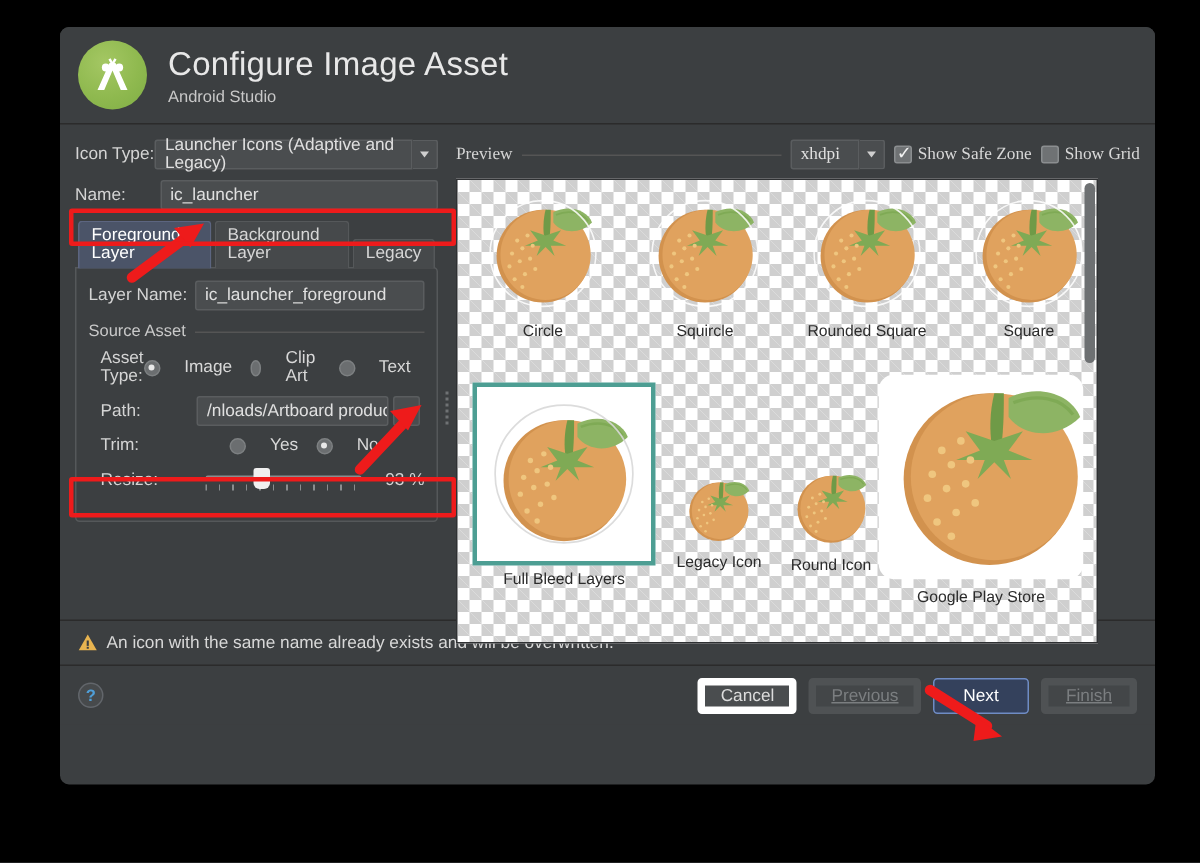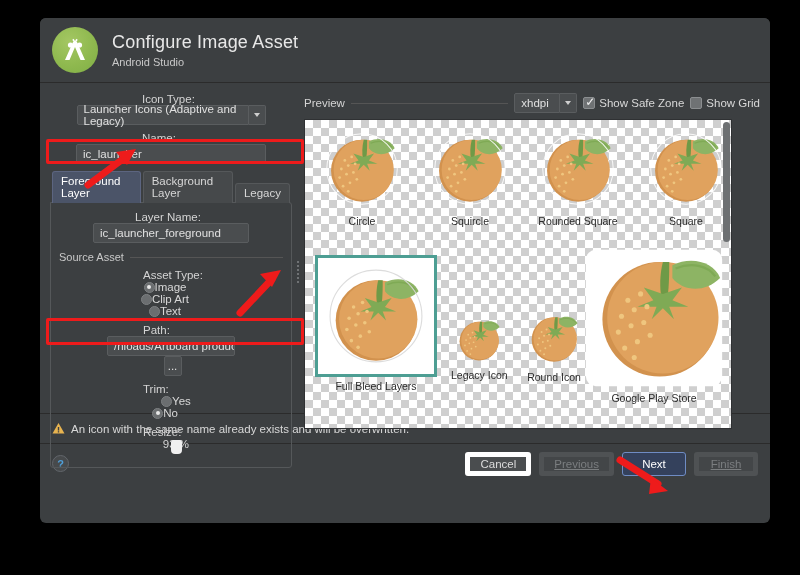--- a/index.html
+++ b/index.html
@@ -39,28 +39,28 @@
     display: flex; align-items: center; padding-left: 12px;
     border-bottom: 1px solid #2b2b2b;
   }
   .as-logo {
     width: 46px; height: 46px; border-radius: 50%;
     background: radial-gradient(circle at 38% 32%, #a4c763 0%, #8fb94f 55%, #7fae45 100%);
     position: relative; flex: 0 0 auto;
   }
   .as-logo svg { position: absolute; left: 0; top: 0; }
   .header-text { margin-left: 14px; }
-  .header-title { font-size: 18px; color: #e8e8e8; letter-spacing: .2px; }
+  .header-title { font-size: 22px; color: #e8e8e8; letter-spacing: .2px; }
   .header-sub { font-size: 11px; color: #c8c8c8; margin-top: 3px; }
   
   .body { display: flex; height: 330px; }
   .left { width: 260px; padding: 10px 8px 0 10px; position: relative; }
   .right { flex: 1; padding: 10px 10px 0 4px; position: relative; }
 
-  .row { display: flex; align-items: center; margin-bottom: 7px; flex-direction: column; }
+  .row { display: flex; align-items: center; margin-bottom: 7px; }
   .lbl { font-size: 11.5px; color: #d4d4d4; }
   .field {
     background: #4a4d4f; border: 1px solid #5a5d5f; border-radius: 2px;
     height: 20px; font-size: 11.5px; color: #e0e0e0;
     display: flex; align-items: center; padding: 0 6px;
   }
   .combo { position: relative; display: flex; align-items: center; }
   .combo .arrow-btn {
     width: 17px; height: 20px; background: #4a4d4f;
     border: 1px solid #5a5d5f; border-left: none; border-radius: 0 2px 2px 0;
@@ -77,33 +77,33 @@
     border-radius: 3px 3px 0 0; margin-right: 2px;
   }
   .tab.active { background: #4b5468; color: #ffffff; border-color: #5c6580; }
   .tabpanel {
     border: 1px solid #55585a; border-radius: 0 3px 3px 3px;
     padding: 8px 8px 10px; margin-top: -1px;
   }
   .group-title { font-size: 11px; color: #c9c9c9; display: flex; align-items: center; gap: 6px; margin: 8px 0 6px; }
   .group-title .line { flex: 1; height: 1px; background: #555; }
 
-  .radio { display: inline-flex; align-items: center; gap: 0; margin-right: 12px; font-size: 11.5px; color: #d8d8d8; }
+  .radio { display: inline-flex; align-items: center; gap: 16px; margin-right: 12px; font-size: 11.5px; color: #d8d8d8; }
   .rdot { width: 11px; height: 11px; border-radius: 50%; background: #6b6e70; border: 1px solid #7d8082; display: inline-block; position: relative; }
   .rdot.on::after { content: ""; position: absolute; left: 2.5px; top: 2.5px; width: 4px; height: 4px; border-radius: 50%; background: #e8e8e8; }
 
   .slider-wrap { flex: 1; position: relative; height: 20px; display: flex; align-items: center; }
   .track { position: absolute; left: 0; right: 0; top: 7px; height: 3px; background: #8a8d8f; border-radius: 2px; }
   .thumb { position: absolute; left: 31%; top: 2px; width: 11px; height: 14px;
            background: #f0f0f0; border-radius: 2px 2px 4px 4px; }
   .ticks { position: absolute; left: 0; right: 0; top: 13px; height: 4px;
            background-image: repeating-linear-gradient(to right, #8a8d8f 0 1px, transparent 1px 9px); }
 
   
-  .prev-head { display: flex; align-items: center; gap: 6px; margin-bottom: 6px; }
+  .prev-head { display: flex; align-items: center; gap: 6px; margin-bottom: 6px; font-family: Liberation Serif, serif; }
   .prev-head .line { flex: 1; height: 1px; background: #555; }
   .chk { display: inline-flex; align-items: center; gap: 4px; font-size: 11.5px; color: #d8d8d8; }
   .cbox { width: 12px; height: 12px; border: 1px solid #8b8e90; background: #6f7274; border-radius: 2px; position: relative; }
   .cbox.on::after { content: "✓"; position: absolute; left: 1px; top: -3px; font-size: 12px; color: #f2f2f2; }
 
   .preview-area {
     background-color: #fff;
     background-image:
       linear-gradient(45deg, #cfcfcf 25%, transparent 25%, transparent 75%, #cfcfcf 75%),
       linear-gradient(45deg, #cfcfcf 25%, transparent 25%, transparent 75%, #cfcfcf 75%);

